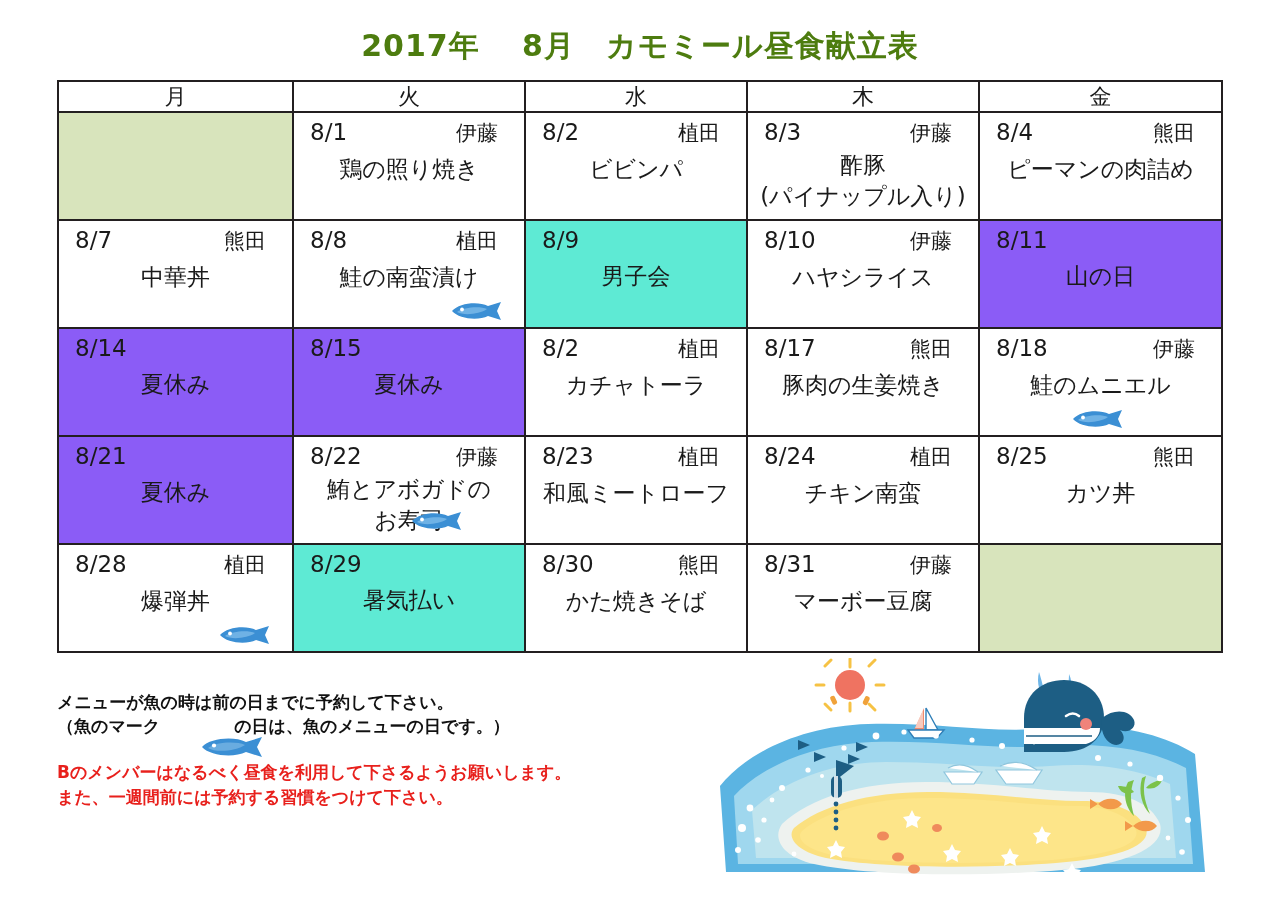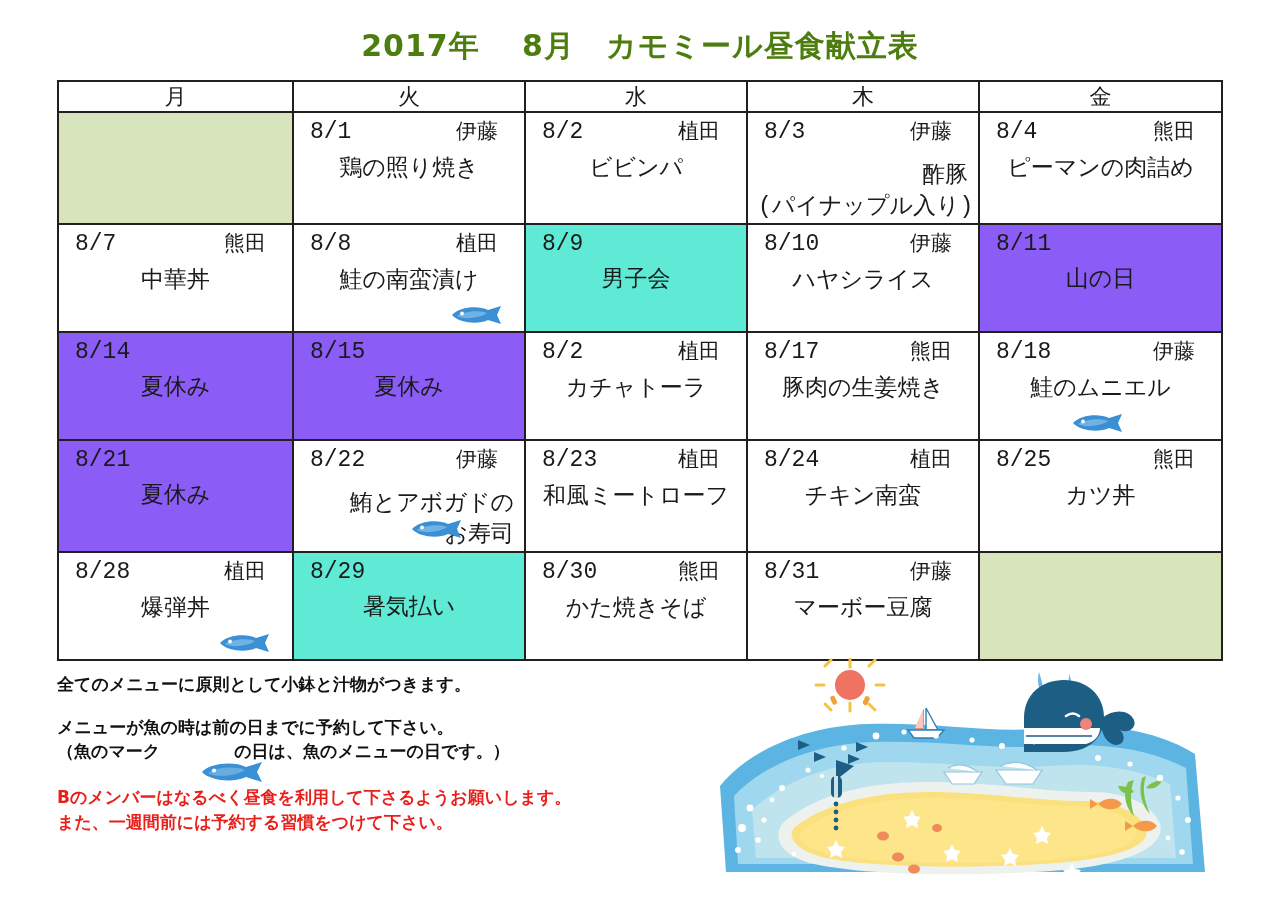--- a/index.html
+++ b/index.html
@@ -57,21 +57,20 @@
     height: 29px;
     text-align: center;
     font-weight: normal;
     font-size: 22px;
     line-height: 29px;
   }
 
   .day-cell {
     height: 106px;
     position: relative;
-    font-family: Liberation Mono, monospace;
   }
   .day-inner {
     position: relative;
     height: 100%;
     box-sizing: border-box;
     padding: 3px 10px 0 10px;
   }
   .topline {
     display: flex;
     justify-content: space-between;
@@ -84,21 +83,21 @@
   .chef-txt { padding-right: 16px; font-size: 21px; }
 
   .menu-txt {
     text-align: center;
     font-size: 23px;
     line-height: 33px;
     margin-top: 4px;
     white-space: pre-line;
     word-break: keep-all;
   }
-  .menu-txt.tight { line-height: 31px; margin-top: 12px; text-align: right; }
+  .menu-txt.tight { line-height: 31px; margin-top: 1px; }
 
   
   td.v-green  { background: #d8e4bc; }
   td.v-yellow { background: #5eead4; }
   td.v-pink   { background: #8b5cf6; }
   td.v-green .day-inner,
   td.v-yellow .day-inner,
   td.v-pink .day-inner { background: transparent; }
   td.v-yellow .date-txt,
   td.v-pink .date-txt { color: #1a1a1a; }
@@ -404,21 +403,20 @@
           </div>
         </td>
         <td class="day-cell v-green">
           <div class="day-inner"></div>
         </td>
       </tr>
     </tbody>
 </table>
 
 <div class="notes">
-  <div class="note-line note-black">全てのメニューに原則として小鉢と汁物がつきます。</div>
   <div class="note-gap-1"></div>
   <div class="note-line note-black">メニューが魚の時は前の日までに予約して下さい。</div>
   <div class="note-with-fish note-black">
     <span>（魚のマーク</span>
     <span class="note-fish-inline">
       <svg viewBox="0 0 66 22" width="66" height="22" aria-hidden="true">
         <path d="M2 11 C10 2, 34 0, 46 6 L62 1 L57 11 L62 21 L46 16 C34 22, 10 20, 2 11 Z" fill="#3b8fd4"></path>
         <path d="M8 12 C16 6, 36 5, 45 9 C36 15, 16 17, 8 12 Z" fill="#79b6e4" opacity="0.75"></path>
         <circle cx="14" cy="9.5" r="2.1" fill="#ffffff"></circle>
       </svg>

